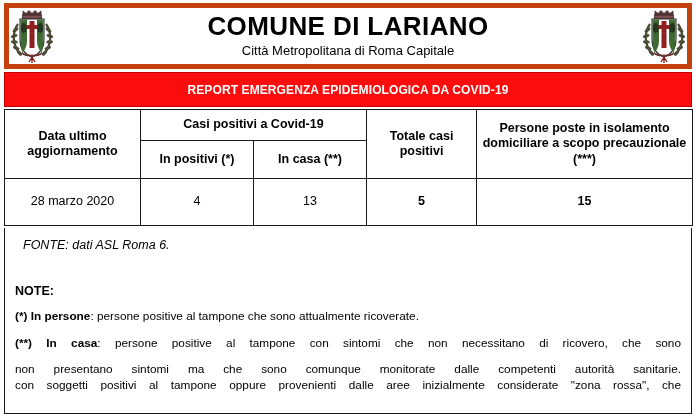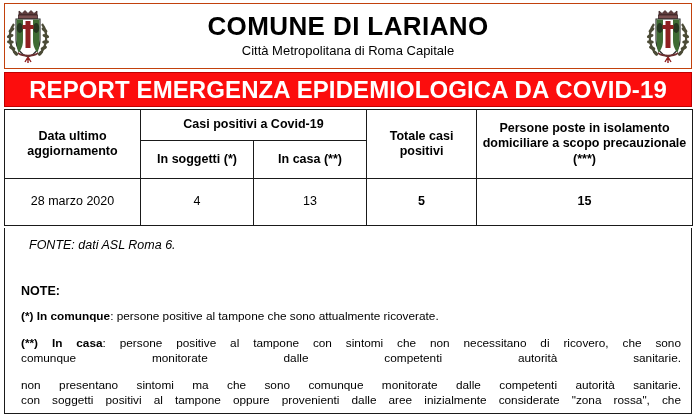--- a/index.html
+++ b/index.html
@@ -24,21 +24,21 @@
   }
 
   
   .masthead {
     position: absolute;
     left: 4px;
     top: 3px;
     width: 688px;
     height: 66px;
     box-sizing: border-box;
-    border: 1px solid #c2410c;
+    border: 5px solid #c2410c;
     background: #ffffff;
     display: flex;
     align-items: center;
     justify-content: center;
   }
   .crest {
     width: 46px;
     height: 56px;
     flex: 0 0 46px;
     position: relative;
@@ -74,21 +74,21 @@
     height: 35px;
     box-sizing: border-box;
     background: #fc0d0d;
     border: 1px solid #c00000;
     display: flex;
     align-items: center;
     justify-content: center;
   }
   .banner-text {
     color: #ffffff;
-    font-size: 24px;
+    font-size: 12px;
     font-weight: bold;
     letter-spacing: 0.1px;
     white-space: nowrap;
   }
 
   
   .table-wrap {
     position: absolute;
     left: 4px;
     top: 109px;
@@ -121,21 +121,21 @@
   
   .lower {
     position: absolute;
     left: 4px;
     top: 228px;
     width: 688px;
     height: 186px;
     box-sizing: border-box;
     border: 1px solid #1a1a1a;
     border-top: none;
-    padding: 8px 10px 0 16px;
+    padding: 8px 10px 0 10px;
   }
   .fonte {
     font-style: italic;
     font-size: 12.5px;
     margin: 2px 0 0 8px;
   }
   .note-head {
     font-weight: bold;
     font-size: 12.5px;
     margin-top: 32px;
@@ -256,47 +256,46 @@
         <col style="width:216px">
       </colgroup>
       <tbody>
         <tr>
           <td class="hdr hdr-span" rowspan="2">Data ultimo aggiornamento</td>
           <td class="hdr grp" colspan="2">Casi positivi a Covid-19</td>
           <td class="hdr hdr-span" rowspan="2">Totale casi positivi</td>
           <td class="hdr hdr-span" rowspan="2">Persone poste in isolamento domiciliare a scopo precauzionale (***)</td>
         </tr>
         <tr>
-          <td class="hdr sub">In soggetti (*)</td>
+          <td class="hdr sub">In positivi (*)</td>
           <td class="hdr sub">In casa (**)</td>
         </tr>
         <tr>
           <td class="val">28 marzo 2020</td>
           <td class="val">4</td>
           <td class="val">13</td>
           <td class="val val-bold">5</td>
           <td class="val val-bold">15</td>
         </tr>
       </tbody>
     </table>
   </div>
 
   <div class="lower">
 
     <div class="fonte">FONTE: dati ASL Roma 6.</div>
 
     <div class="note-head">NOTE:</div>
 
     <div class="note note-1">
-      <b>(*) In comunque</b><span>: persone positive al tampone che sono attualmente ricoverate.</span>
+      <b>(*) In persone</b><span>: persone positive al tampone che sono attualmente ricoverate.</span>
     </div>
 
     <div class="note note-2">
       <span class="l2"><b>(**) In casa</b><span>: persone positive al tampone con sintomi che non necessitano di ricovero, che sono</span></span>
-      <span class="l2">comunque monitorate dalle competenti autorità sanitarie.</span>
     </div>
 
     <div class="note note-3">
       <span class="l3">non presentano sintomi ma che sono comunque monitorate dalle competenti autorità sanitarie.</span>
       <span class="l3">con soggetti positivi al tampone oppure provenienti dalle aree inizialmente considerate "zona rossa", che</span>
     </div>
 
   </div>
 
 </div>

